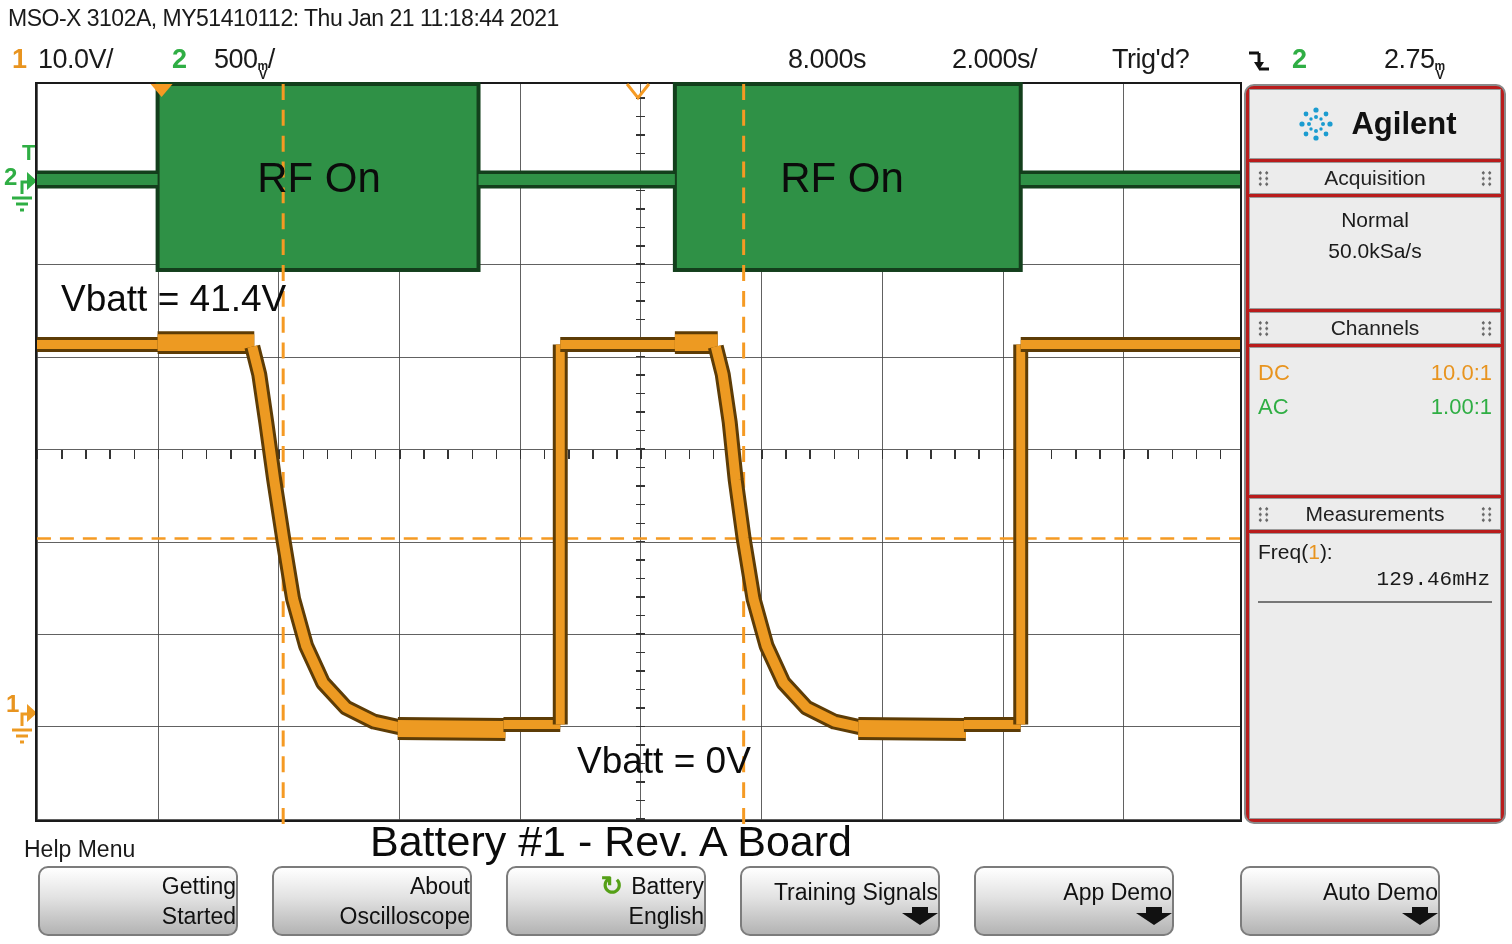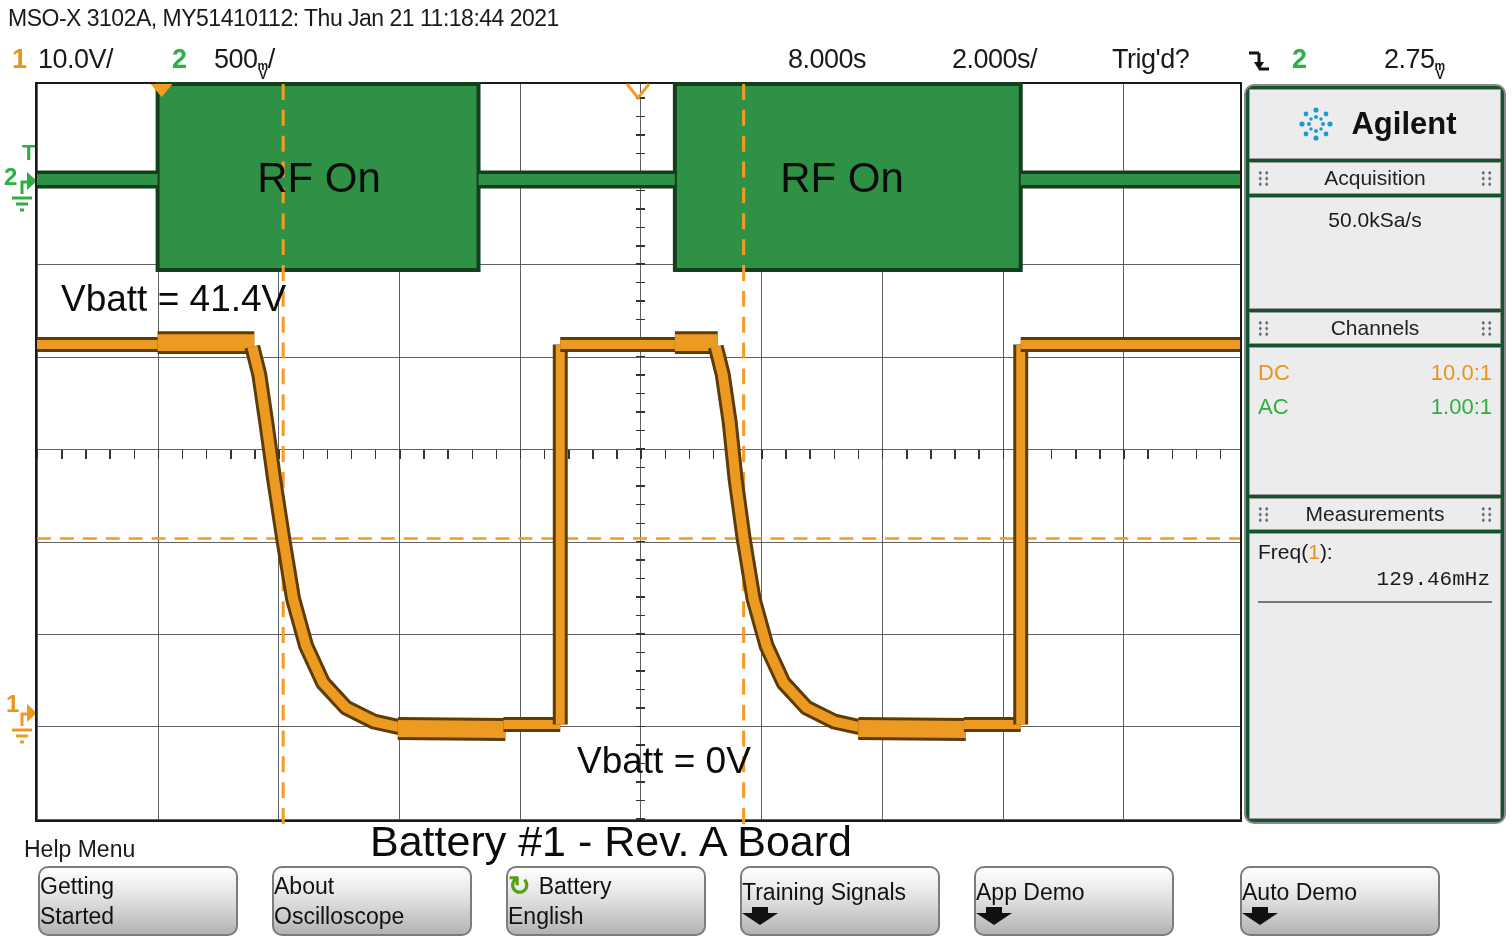--- a/index.html
+++ b/index.html
@@ -22,21 +22,21 @@
       background:repeating-linear-gradient(90deg,#333 0 1.5px,transparent 1.5px 24.14px);}
   #v-ticks{top:0;bottom:0;left:599px;width:9px;
       background:repeating-linear-gradient(0deg,#333 0 1.5px,transparent 1.5px 18.5px);}
   #trace-svg{left:0;top:0;width:100%;height:100%;overflow:visible;}
   .scope-label{position:absolute;color:#0b0b0b;white-space:nowrap;}
   #rf-on-1,#rf-on-2{font-size:42px;transform:translateX(-50%);}
   #vbatt-high,#vbatt-low{font-size:37px;font-weight:500;}
   
   .gut{color:#2fae44;font-weight:bold;}
   
-  #sidebar{left:1244px;top:84px;width:262px;height:740px;background:#14532d;
+  #sidebar{left:1244px;top:84px;width:262px;height:740px;background:#b91c1c;
      border:2px solid #8a8a8a;border-radius:10px;box-sizing:border-box;padding:3px;
      display:flex;flex-direction:column;gap:3px;}
   .side-box{border:1px solid #9a9a9a;background:#ececec;box-sizing:border-box;}
   .side-head{display:flex;align-items:center;justify-content:space-between;height:32px;padding:0 7px;}
   .side-head .t{font-size:21px;color:#222;}
   .grip{width:13px;height:17px;
      background-image:radial-gradient(circle,#666 1.5px,transparent 1.7px);
      background-size:6.5px 5.7px;}
   #logo-box{height:70px;display:flex;align-items:center;justify-content:center;gap:12px;}
   #brand-name{font-size:31px;font-weight:bold;color:#111;}
@@ -44,21 +44,21 @@
   #chan-body{height:148px;font-size:22px;padding:8px 8px 0 8px;}
   .chan-row{display:flex;justify-content:space-between;line-height:34px;}
   #meas-body{flex:1;font-size:21px;padding:6px 8px 0 8px;}
   #meas-value-wrap{border-bottom:2px solid #777;padding:4px 2px 10px 0;text-align:right;
       font-family:Liberation Mono, monospace;font-size:21px;}
   
   #board-title{left:370px;top:817px;font-size:43px;color:#0b0b0b;white-space:nowrap;}
   #help-menu-label{left:24px;top:836px;font-size:23px;}
   .soft-btn{top:866px;width:200px;height:70px;border:2px solid #7c7c7c;border-radius:10px;
      background:linear-gradient(#ffffff,#e2e2e2 45%,#b3b3b3);box-sizing:border-box;
-     display:flex;flex-direction:column;align-items:flex-start;justify-content:center;
+     display:flex;flex-direction:column;align-items:flex-end;justify-content:center;
      font-size:23px;line-height:30px;color:#111;cursor:pointer;}
   .btn-line1{display:flex;align-items:center;gap:8px;}
   .lang-icon{color:#55a017;font-weight:bold;font-size:27px;line-height:22px;}
 </style>
 </head>
 <body>
 
 <div class="abs" id="header-line">MSO-X 3102A, MY51410112: Thu Jan 21 11:18:44 2021</div>
 
 <div class="abs sb orange-text" style="left:12px;font-weight:bold;">1</div>
@@ -179,20 +179,21 @@
     </svg>
     <span id="brand-name">Agilent</span>
   </div>
 
   <div class="side-box side-head">
     <span class="grip"></span>
     <span class="t">Acquisition</span>
     <span class="grip"></span>
   </div>
   <div class="side-box" id="acq-body">
+    <div>Normal</div>
     <div>50.0kSa/s</div>
   </div>
 
   <div class="side-box side-head">
     <span class="grip"></span>
     <span class="t">Channels</span>
     <span class="grip"></span>
   </div>
   <div class="side-box" id="chan-body">
     <div class="chan-row orange-text">

